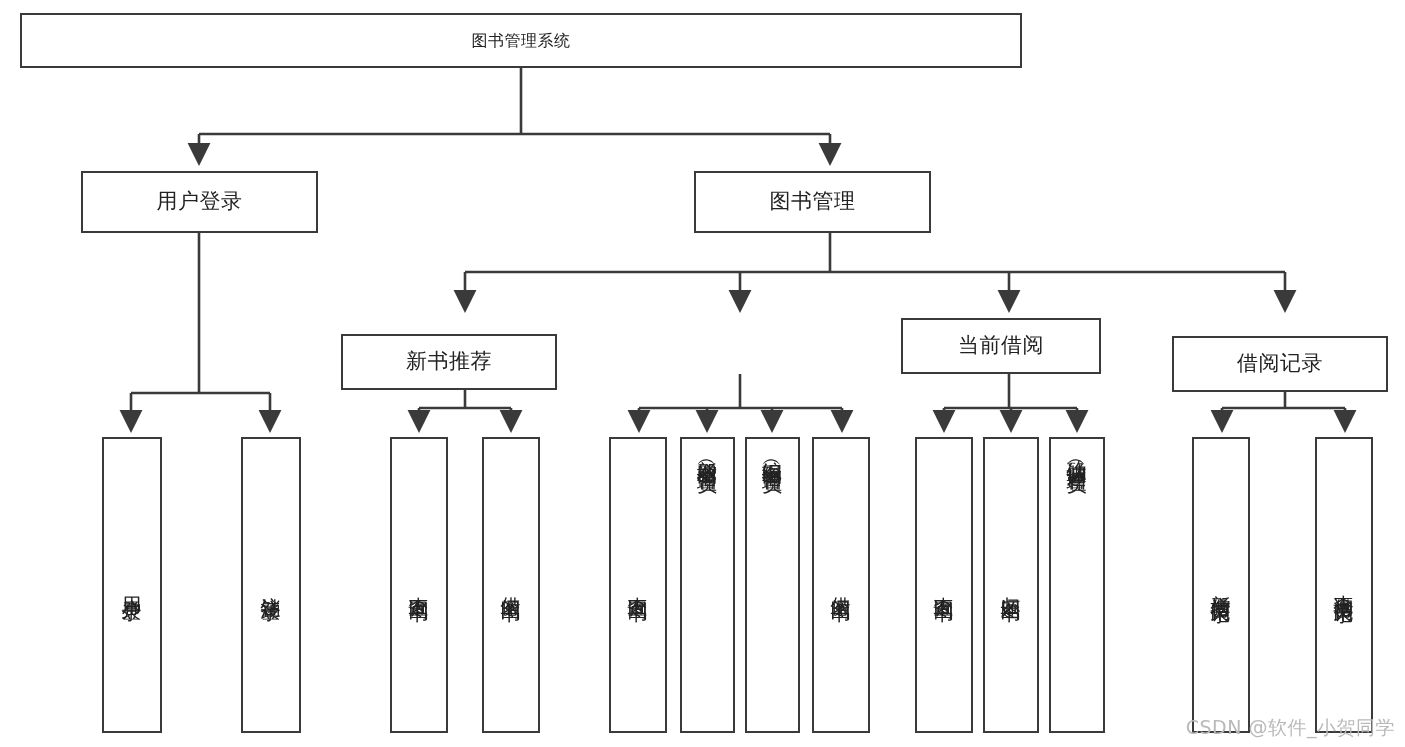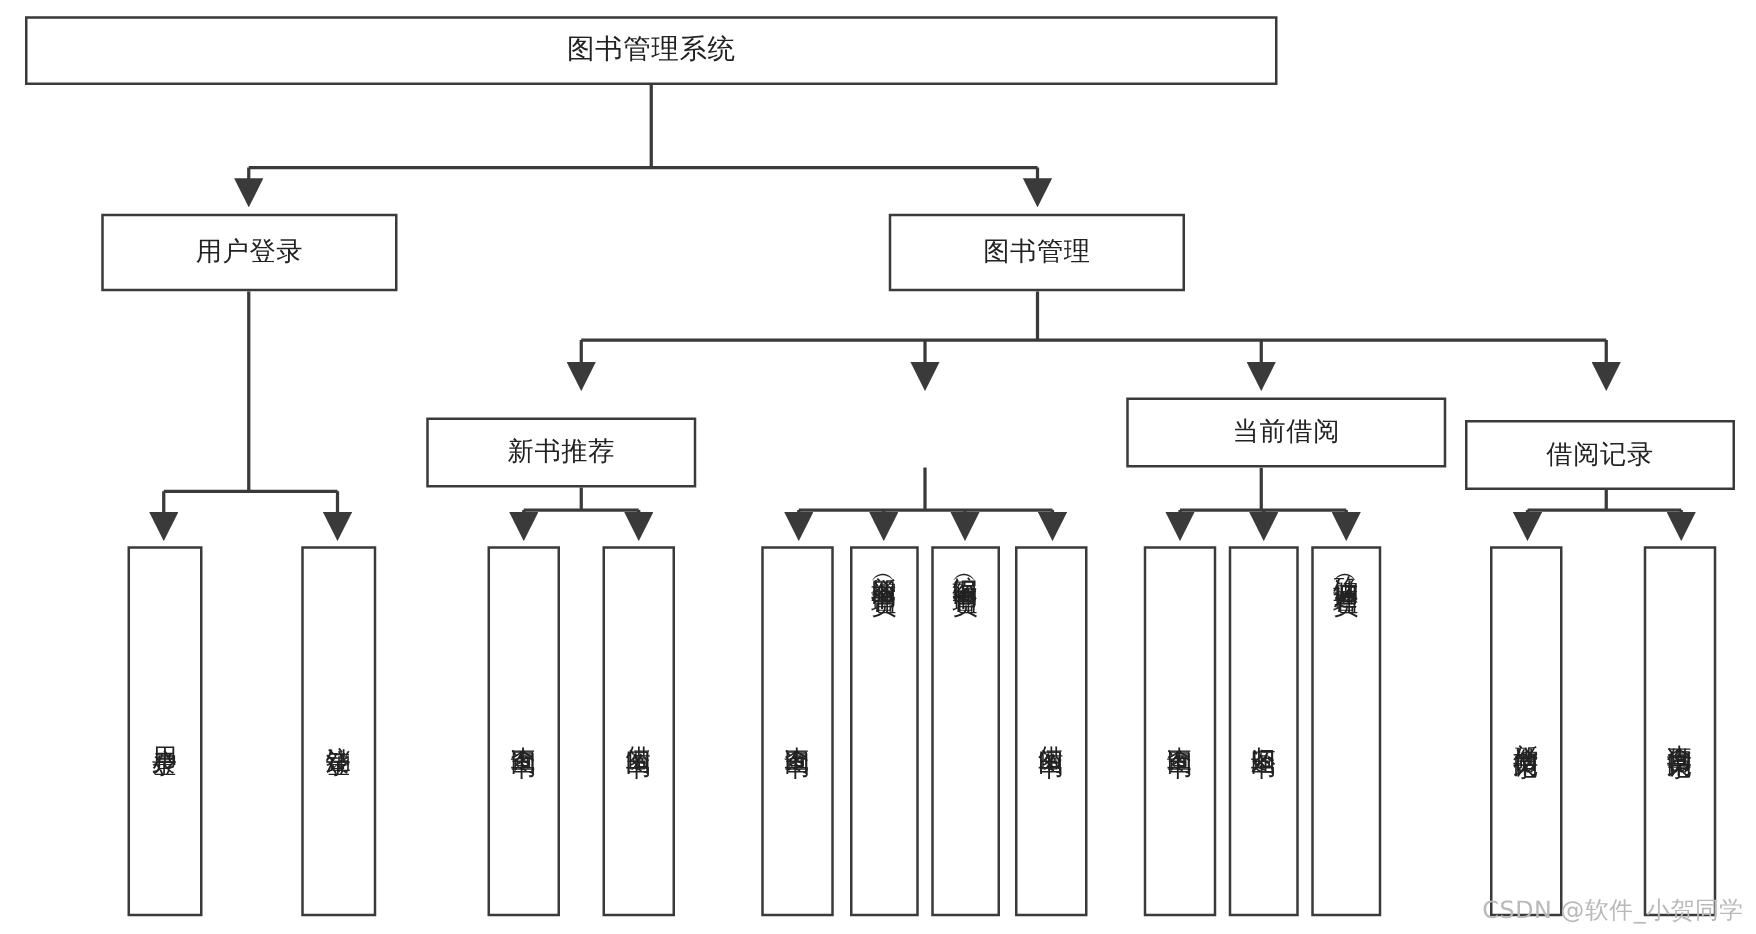--- a/index.html
+++ b/index.html
@@ -41,21 +41,21 @@
     display: block;
     text-align: center;
     line-height: 1.12;
     letter-spacing: 0.5px;
     white-space: nowrap;
   }
   .node.horizontal .node-label {
     font-size: 21px;
   }
   .node.root .node-label {
-    font-size: 22px;
+    font-size: 16px;
   }
   .node.vertical {
     align-items: flex-start;
     padding-top: 6px;
   }
   .node.vertical .node-label {
     writing-mode: vertical-rl;
     text-orientation: upright;
     font-size: 20px;
     letter-spacing: 2px;
@@ -134,30 +134,30 @@
   </svg>
 
   <div class="node horizontal root" style="left:20px; top:13px; width:1002px; height:55px;">
     <span class="node-label">图书管理系统</span>
   </div>
 
   <div class="node horizontal" style="left:81px; top:171px; width:237px; height:62px;">
     <span class="node-label">用户登录</span>
   </div>
 
-  <div class="node horizontal" style="left:711px; top:171px; width:237px; height:62px;">
+  <div class="node horizontal" style="left:694px; top:171px; width:237px; height:62px;">
     <span class="node-label">图书管理</span>
   </div>
 
   <div class="node horizontal" style="left:341px; top:318px; width:216px; height:56px;margin-top:16px;">
     <span class="node-label">新书推荐</span>
   </div>
 
 
-  <div class="node horizontal" style="left:901px; top:318px; width:256px; height:56px;align-items:center;">
+  <div class="node horizontal" style="left:901px; top:318px; width:200px; height:56px;align-items:center;">
     <span class="node-label">当前借阅</span>
   </div>
 
   <div class="node horizontal" style="left:1172px; top:336px; width:216px; height:56px;">
     <span class="node-label">借阅记录</span>
   </div>
 
   <div class="node vertical centered" style="left:102px; top:437px; width:60px; height:296px;">
     <span class="node-label">用户登录</span>
   </div>

